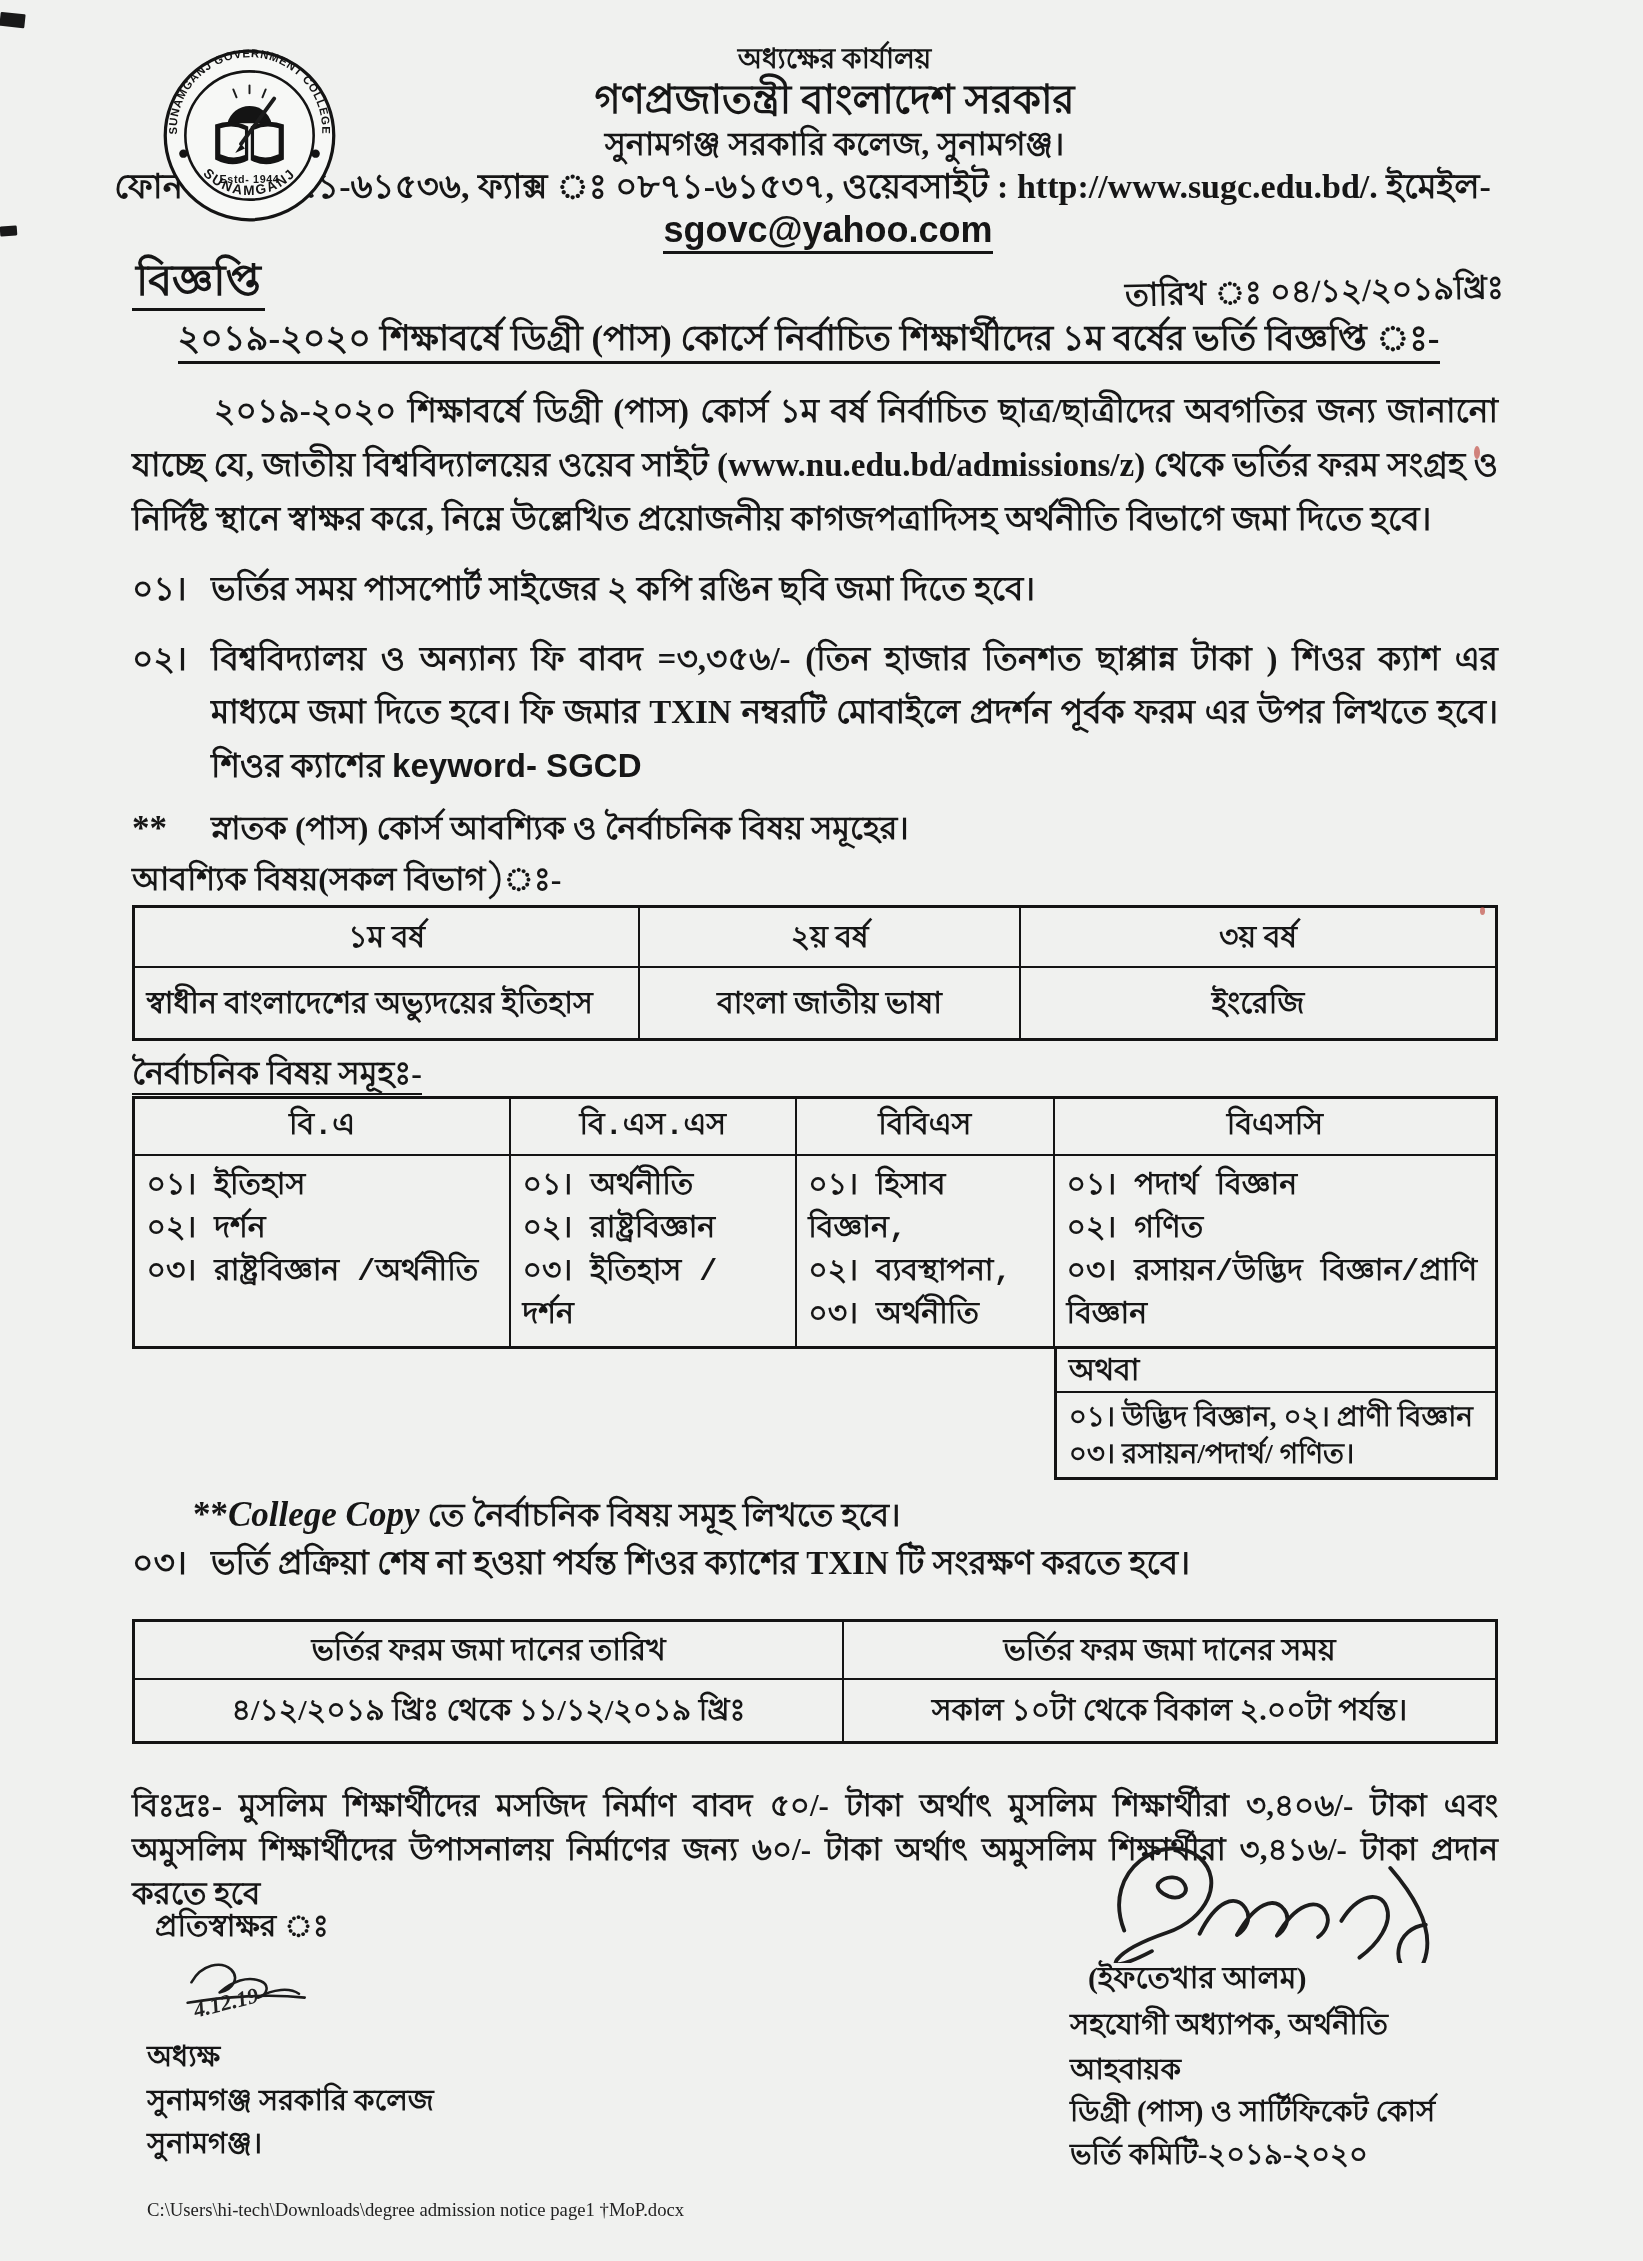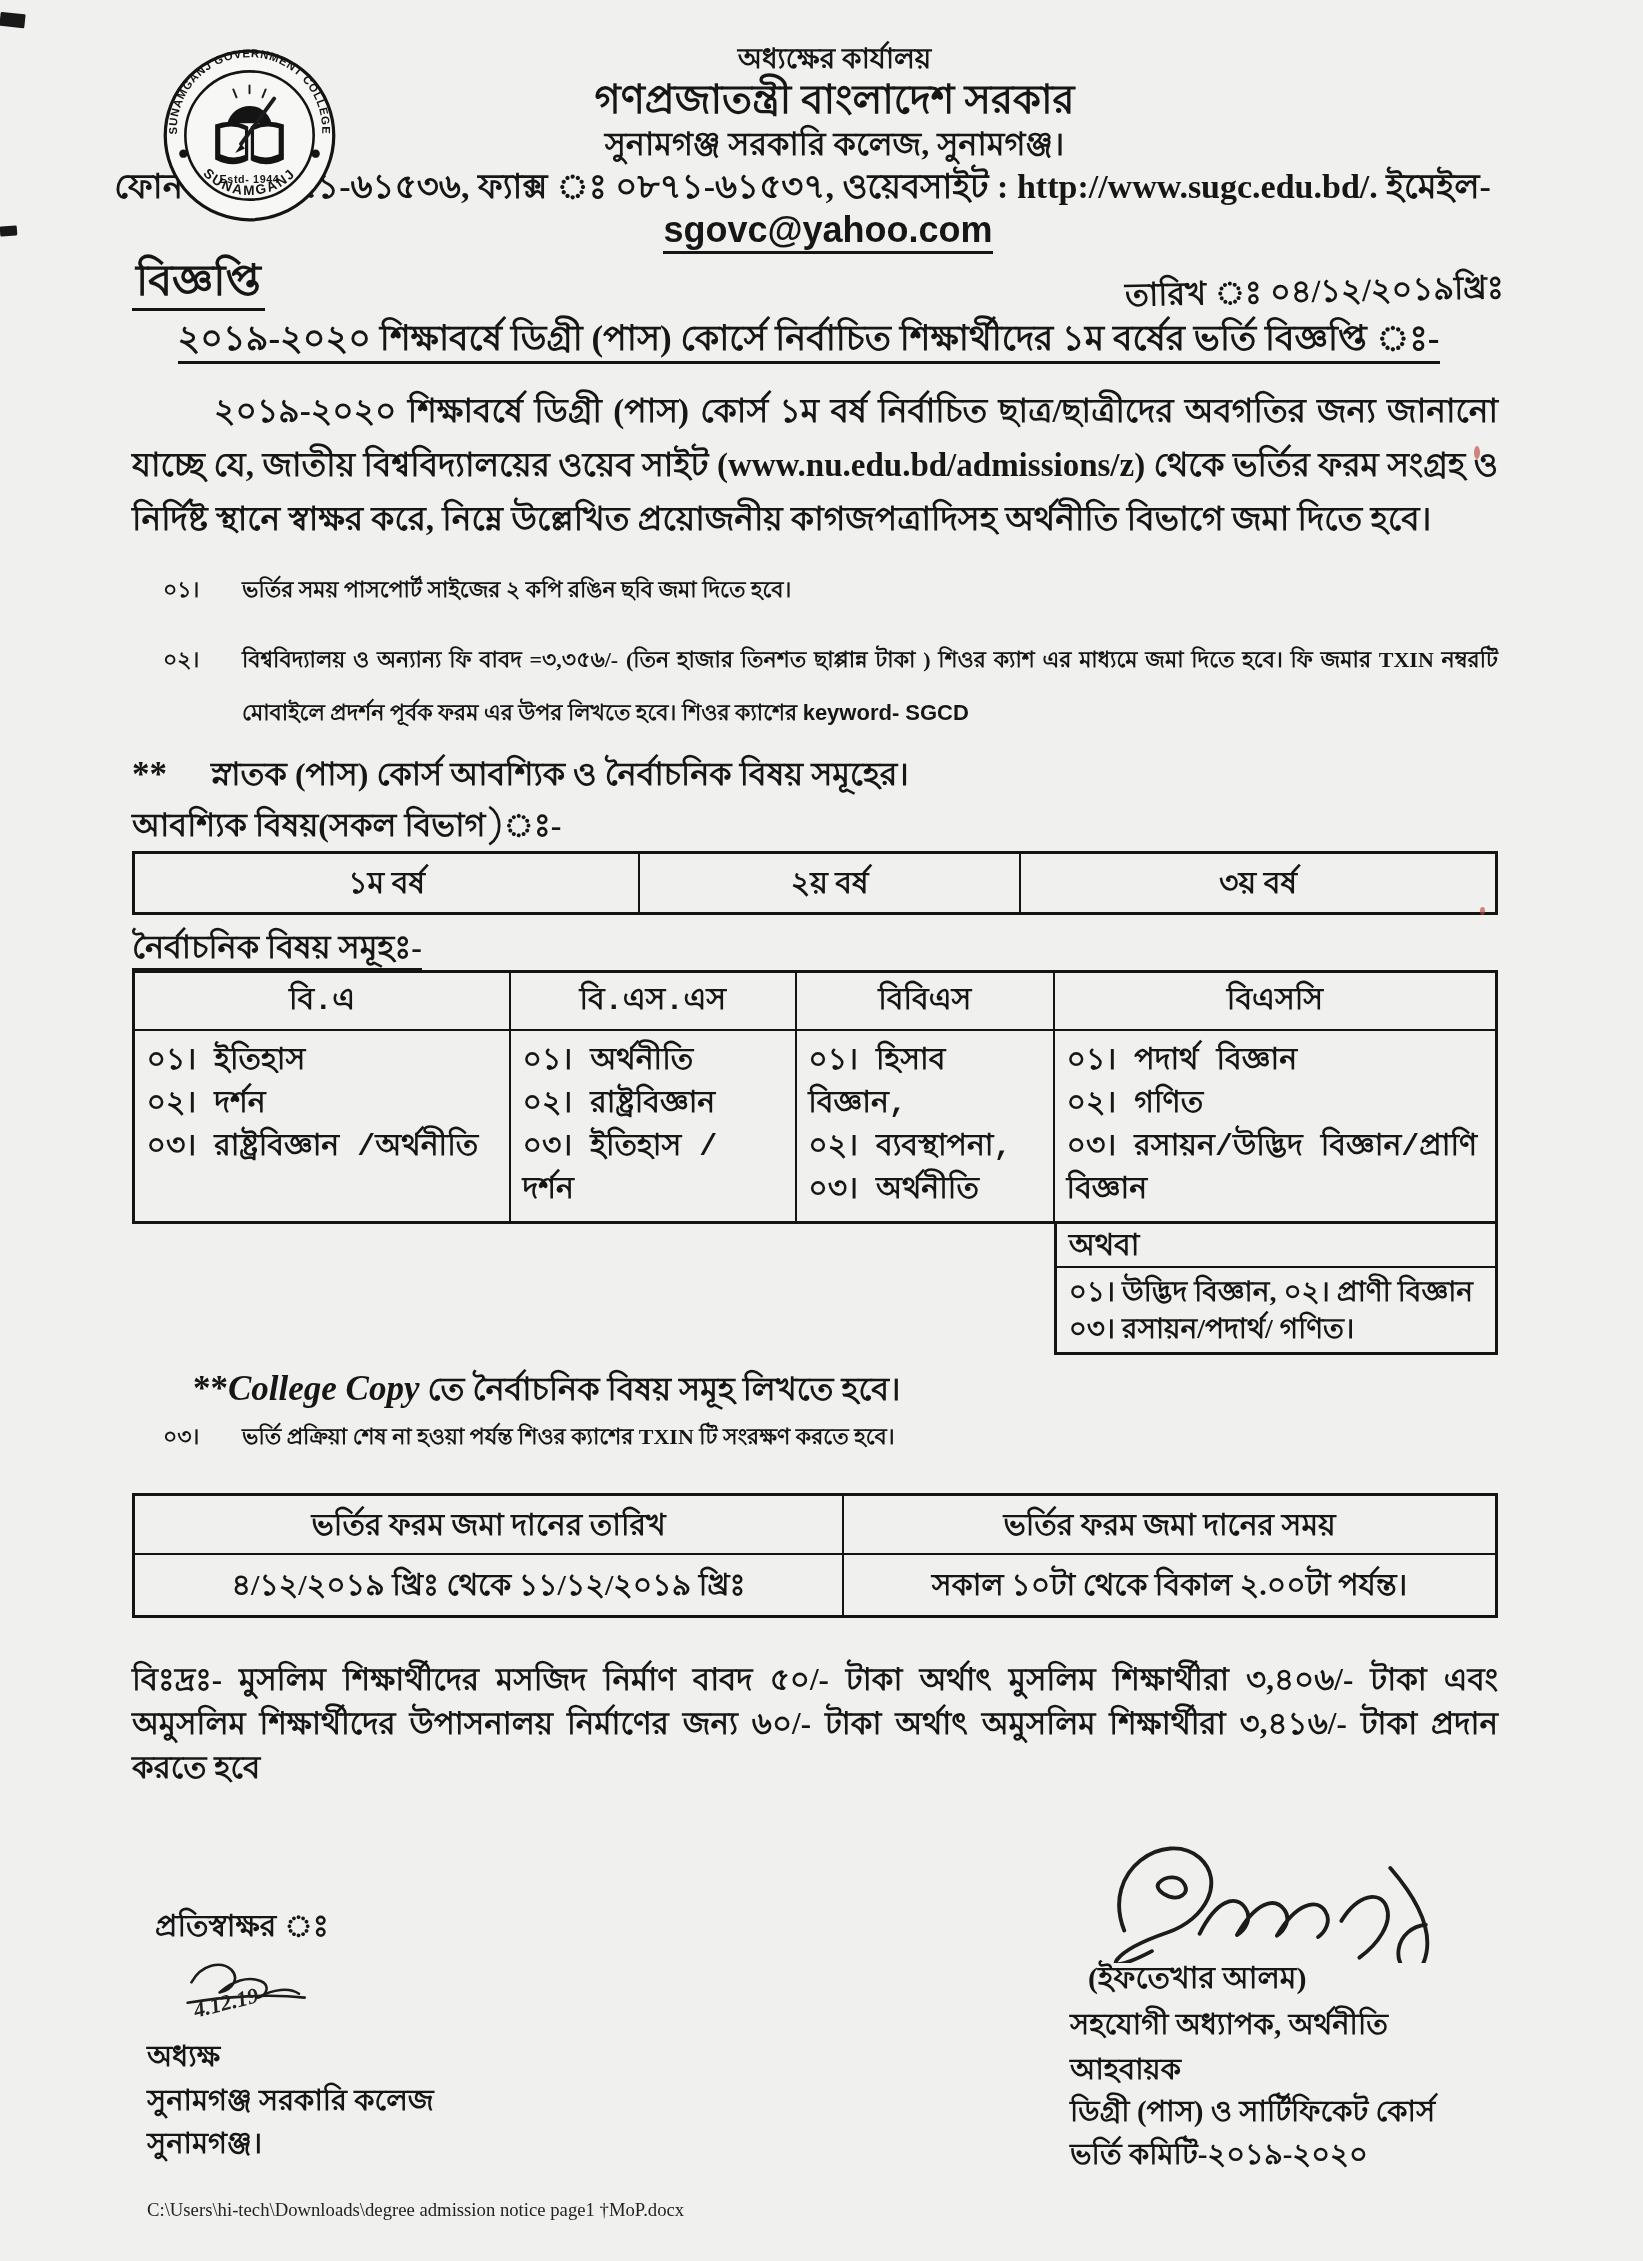--- a/index.html
+++ b/index.html
@@ -30,21 +30,21 @@
 
   .notice-row { position: relative; margin-top: 2.6px; height: 62px; text-align: left; }
   .notice-label { display:inline-block; font-size: 43px; line-height: 52px; border-bottom: 3.9px solid #141414; padding: 0 3.9px 1.3px; }
   .notice-date { position: absolute; right: -6.4px; top: 11.6px; font-size: 32px; transform: rotate(-1.2deg); }
 
   .doc-title { text-align: center; font-size: 35px; line-height: 43px; margin-left:-52px; margin-right:-39px; white-space: nowrap; }
   .doc-title span { border-bottom: 3.2px solid #141414; padding-bottom: 3.9px; }
 
   .intro { margin-top: 24.5px; font-size: 33px; line-height: 54px; text-align: justify; text-indent: 82px; }
 
-  .num-item { display: flex; margin-top: 17px; font-size: 22px; line-height: 53px; margin-left: 31px; }
+  .num-item { display: flex; margin-top: 17px; font-size: 33px; line-height: 53px; }
   .num-item .no { flex: 0 0 79px; }
   .num-item .txt { flex: 1; text-align: justify; }
   .latin-bold { font-family: "Liberation Sans","DejaVu Sans",sans-serif; }
 
   .star-note { display: flex; margin-top: 17px; font-size: 32px; line-height: 37px; }
   .star-note .no { flex: 0 0 79px; font-size: 35px; }
   .sec-label { margin-top: 14px; font-size: 32px; line-height: 36px; }
   .sec-label.u span { border-bottom: 2.6px solid #141414; padding-bottom: 2.6px; }
 
   
@@ -161,20 +161,25 @@
       <div>স্নাতক (পাস) কোর্স আবশ্যিক ও নৈর্বাচনিক বিষয় সমূহের।</div>
     </div>
 
     <div class="sec-label"><span>আবশ্যিক বিষয়(সকল বিভাগ)ঃ-</span></div>
     <div class="tbl t1">
       <div class="row head">
         <div class="cell hc">১ম বর্ষ</div>
         <div class="cell hc">২য় বর্ষ</div>
         <div class="cell hc">৩য় বর্ষ</div>
       </div>
+      <div class="row body">
+        <div class="cell c1">স্বাধীন বাংলাদেশের অভ্যুদয়ের ইতিহাস</div>
+        <div class="cell c2">বাংলা জাতীয় ভাষা</div>
+        <div class="cell c3">ইংরেজি</div>
+      </div>
     </div>
 
     <div class="sec-label u"><span>নৈর্বাচনিক বিষয় সমূহঃ-</span></div>
     <div class="tbl t2" style="margin-top:5.2px;">
       <div class="row head">
         <div class="cell hc">বি.এ</div>
         <div class="cell hc">বি.এস.এস</div>
         <div class="cell hc">বিবিএস</div>
         <div class="cell hc">বিএসসি</div>
       </div>

